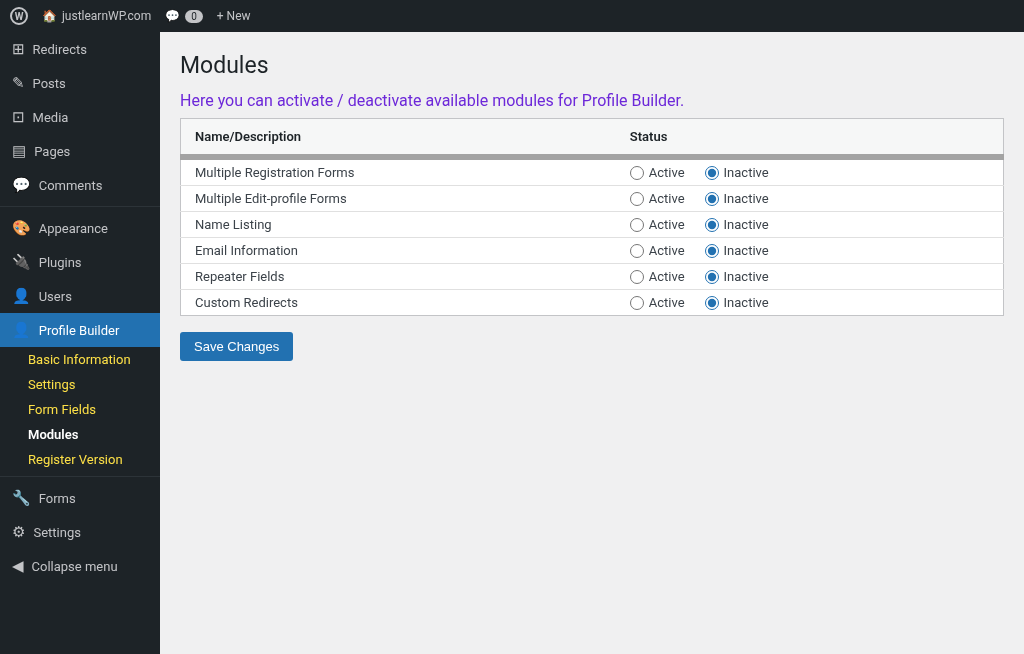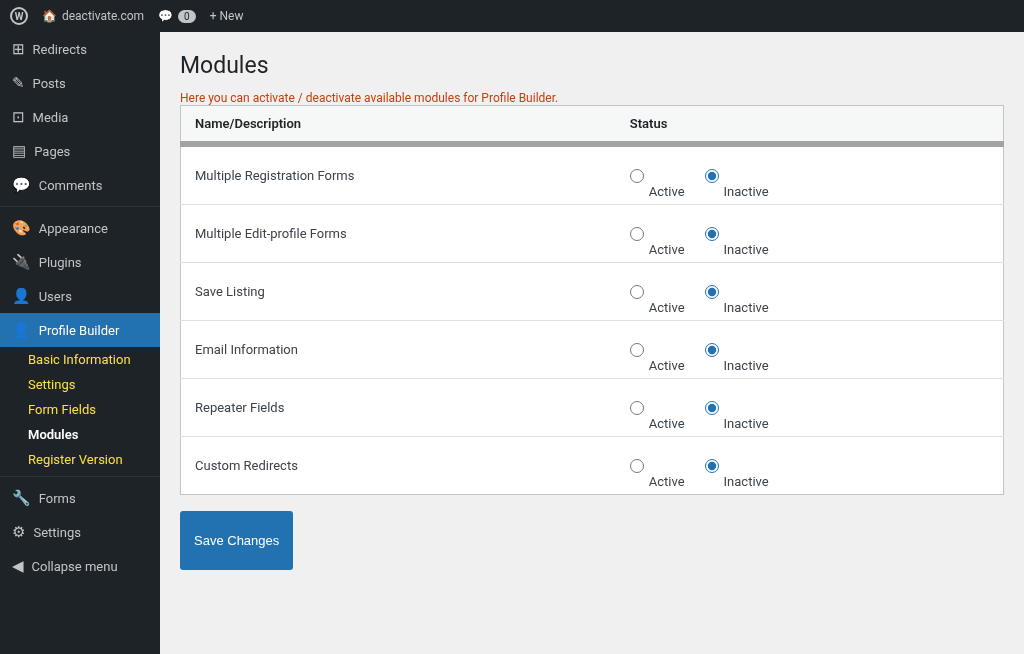--- a/index.html
+++ b/index.html
@@ -88,23 +88,23 @@
     }
 
     .page-title {
       font-size: 23px;
       font-weight: 400;
       color: #1d2327;
       margin-bottom: 12px;
     }
 
     .page-desc {
-      color: #c2410c;
-      font-size: 12px;
-      margin-bottom: 0;
+      color: #6d28d9;
+      font-size: 16px;
+      margin-bottom: 8px;
     }
 
     
     .modules-table {
       background: #fff;
       border: 1px solid #c3c4c7;
       border-collapse: collapse;
       width: 100%;
       max-width: 840px;
     }
@@ -133,50 +133,49 @@
     }
     .radio-group {
       display: flex;
       align-items: center;
       gap: 5px;
     }
     .radio-group label {
       color: #3c434a;
       font-size: 13px;
       cursor: pointer;
-      margin-top: 32px;
     }
     input[type="radio"] {
       cursor: pointer;
       accent-color: #2271b1;
       width: 14px; height: 14px;
     }
 
     
     .save-btn {
       margin-top: 16px;
       background: #2271b1;
       color: #fff;
       border: none;
-      padding: 22px 14px;
+      padding: 7px 14px;
       font-size: 13px;
       cursor: pointer;
       border-radius: 3px;
     }
   </style>
 </head>
 <body>
 
 <div class="admin-bar">
   <div class="admin-bar-item">
     <div class="wp-logo-circle">W</div>
   </div>
   <div class="admin-bar-item">
     <span>🏠</span>
-    <span>deactivate.com</span>
+    <span>justlearnWP.com</span>
   </div>
   <div class="admin-bar-item">
     <span>💬</span>
     <span class="comment-bubble">0</span>
   </div>
   <div class="admin-bar-item">
     <span>+ New</span>
   </div>
 </div>
 
@@ -286,21 +285,21 @@
                   <label>Active</label>
                 </div>
                 <div class="radio-group">
                   <input type="radio" name="module-1" value="inactive" checked="" style="">
                   <label>Inactive</label>
                 </div>
               </div>
             </td>
           </tr>
           <tr>
-            <td>Save Listing</td>
+            <td>Name Listing</td>
             <td>
               <div class="status-cell">
                 <div class="radio-group">
                   <input type="radio" name="module-2" value="active" style="">
                   <label>Active</label>
                 </div>
                 <div class="radio-group">
                   <input type="radio" name="module-2" value="inactive" checked="" style="">
                   <label>Inactive</label>
                 </div>

